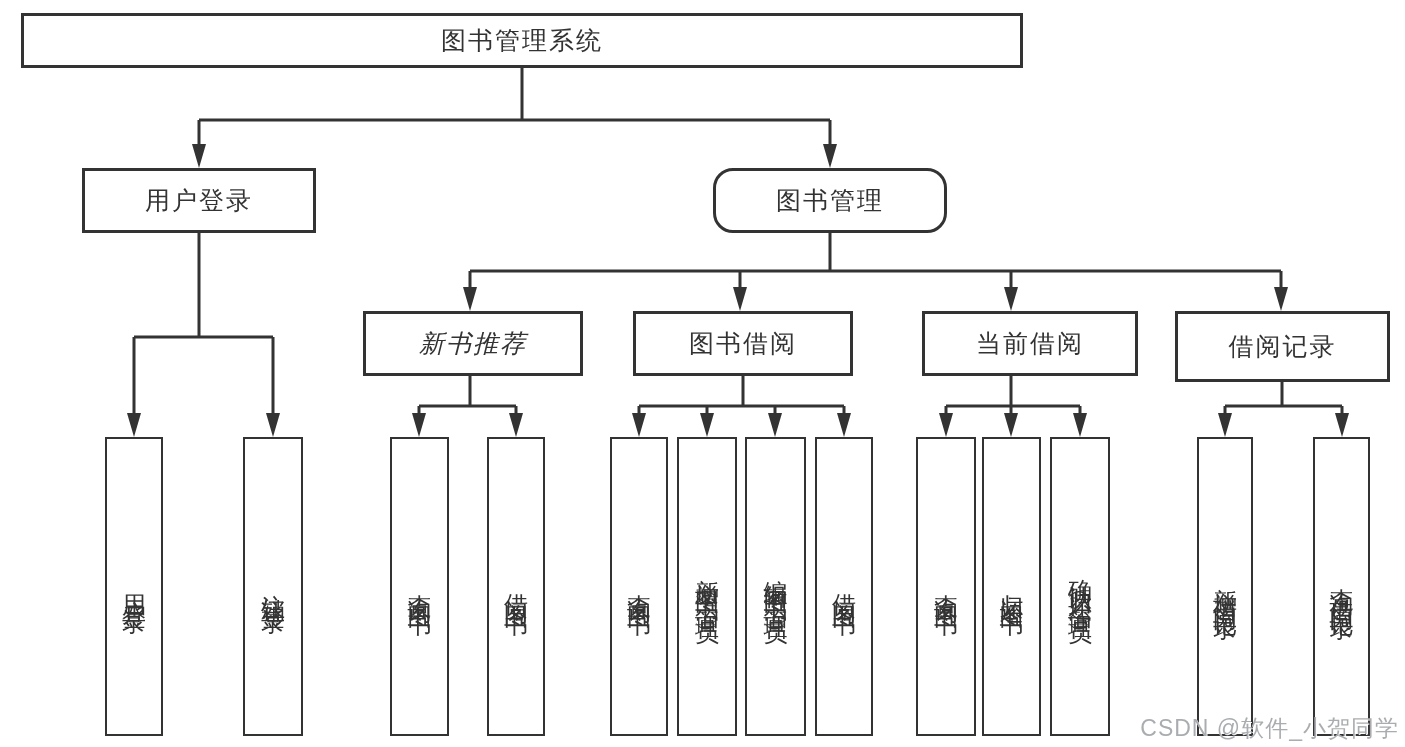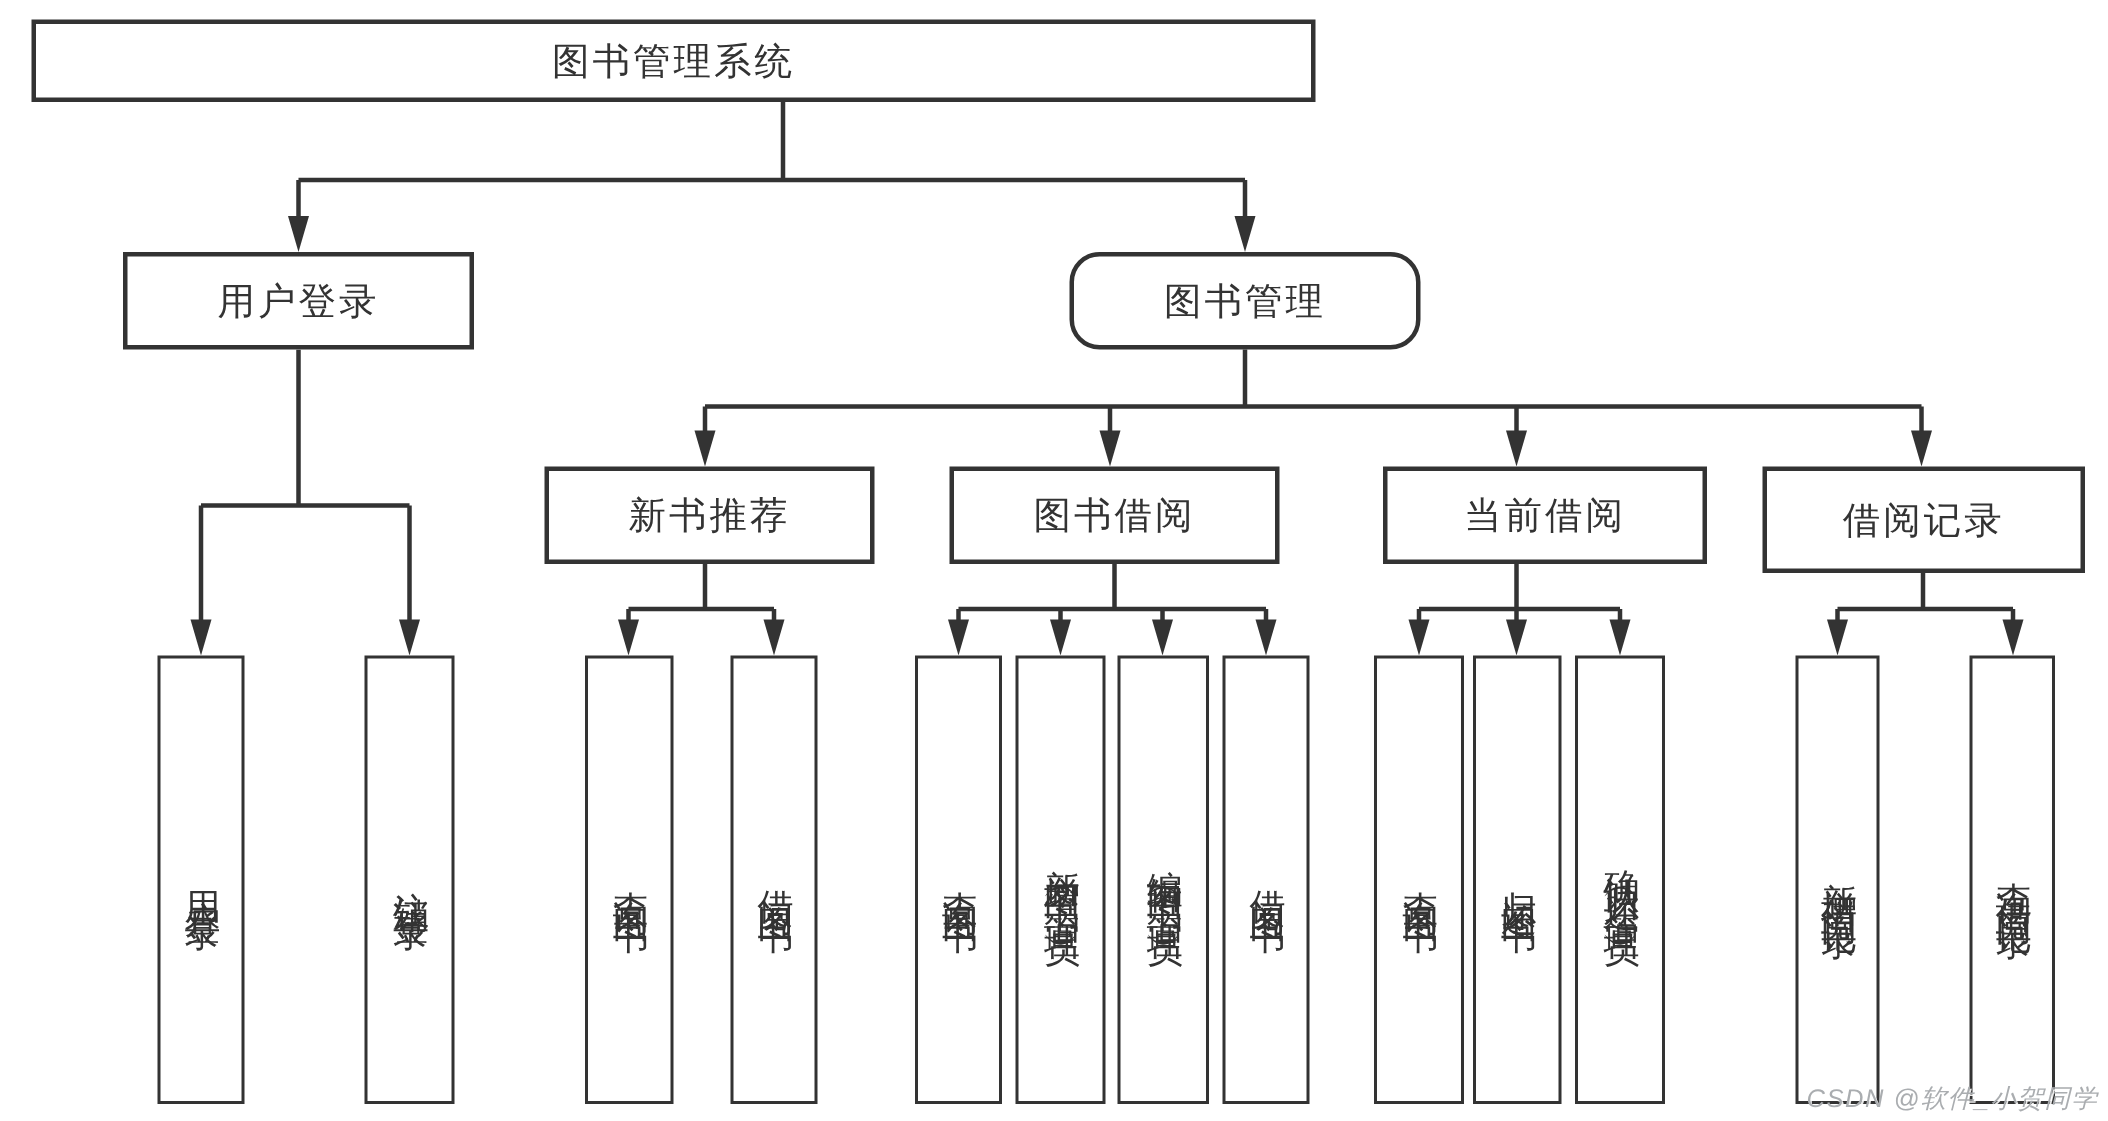--- a/index.html
+++ b/index.html
@@ -51,27 +51,26 @@
     writing-mode: vertical-rl;
     text-orientation: mixed;
     font-size: 24px;
     line-height: 1;
     letter-spacing: 6px;
   }
   .watermark {
     position: absolute;
     right: 6px;
     bottom: 3px;
-    font-size: 17px;
+    font-size: 23px;
     letter-spacing: 1px;
     color: var(--watermark, #aaadb0);
     text-shadow: 1px 1px 0 rgba(255,255,255,0.9);
     z-index: 3;
     white-space: nowrap;
-    font-style: italic;
   }
 </style>
 </head>
 <body style="--line: #333333; --text: #333333; --bg: #ffffff; --boxbg: #ffffff; --watermark: #aaadb0;">
 
 <div id="canvas">
 
   <svg class="connectors" viewBox="0 0 1405 747" xmlns="http://www.w3.org/2000/svg">
 
     <path class="line" d="M522 68 V120 M199 120 H830 M199 120 V150 M830 120 V150"></path>
@@ -101,26 +100,26 @@
     <path class="line" d="M1011 376 V406 M946 406 H1080 M946 406 V419 M1011 406 V419 M1080 406 V419"></path>
     <path class="arrow" d="M939 413 L953 413 L946 437 Z"></path>
     <path class="arrow" d="M1004 413 L1018 413 L1011 437 Z"></path>
     <path class="arrow" d="M1073 413 L1087 413 L1080 437 Z"></path>
 
     <path class="line" d="M1282 376 V406 M1225 406 H1342 M1225 406 V419 M1342 406 V419"></path>
     <path class="arrow" d="M1218 413 L1232 413 L1225 437 Z"></path>
     <path class="arrow" d="M1335 413 L1349 413 L1342 437 Z"></path>
   </svg>
 
-  <div class="box hbox" style="left:21px; top:13px; width:856px; height:55px;text-align:center;">图书管理系统</div>
+  <div class="box hbox" style="left:21px; top:13px; width:1002px; height:55px;text-align:center;">图书管理系统</div>
 
   <div class="box hbox" style="left:82px; top:168px; width:234px; height:65px;">用户登录</div>
   <div class="box hbox" style="left:713px; top:168px; width:234px; height:65px;border-radius:20px;">图书管理</div>
 
-  <div class="box hbox" style="left:363px; top:311px; width:220px; height:65px;">新书推荐</div>
+  <div class="box hbox" style="left:363px; top:311px; width:220px; height:65px;font-style:italic;">新书推荐</div>
   <div class="box hbox" style="left:633px; top:311px; width:220px; height:65px;">图书借阅</div>
   <div class="box hbox" style="left:903px; top:311px; width:216px; height:65px;margin-left:19px;">当前借阅</div>
   <div class="box hbox" style="left:1175px; top:311px; width:215px; height:71px;">借阅记录</div>
 
   <div class="box vbox" style="left:105px; top:437px; width:58px; height:299px;">
     <span class="vtext">用户登录</span>
   </div>
   <div class="box vbox" style="left:243px; top:437px; width:60px; height:299px;">
     <span class="vtext">注销登录</span>
   </div>

